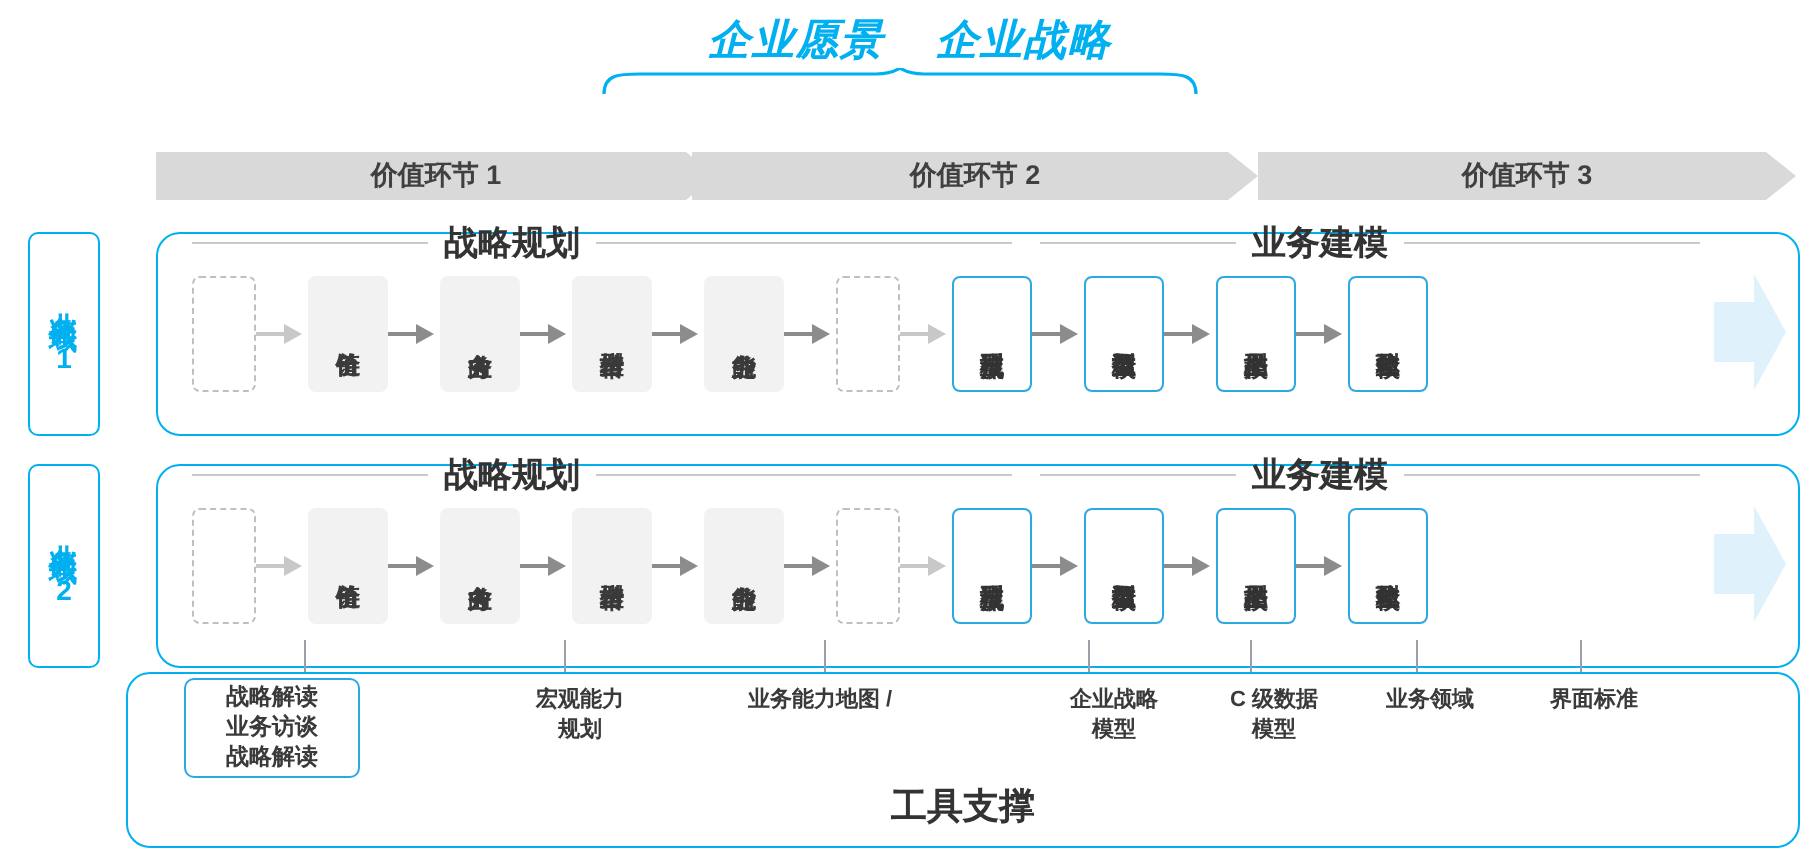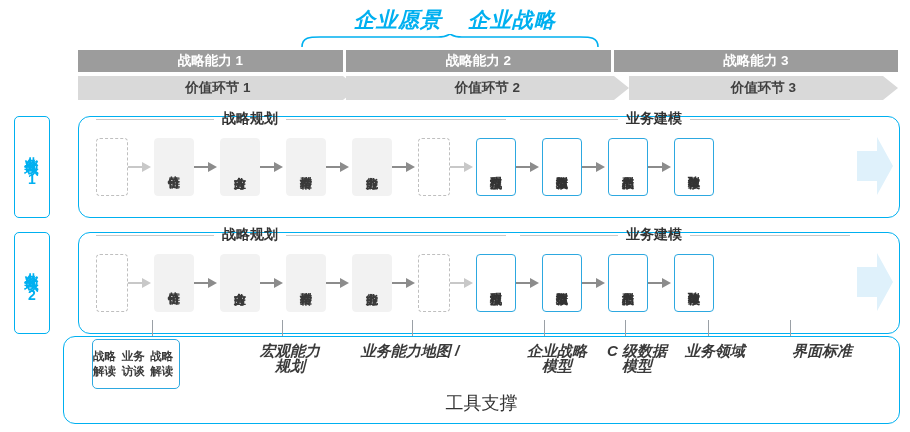--- a/index.html
+++ b/index.html
@@ -67,21 +67,21 @@
   
   .panel-arrow{
     position:absolute;right:6px;top:20px;width:36px;height:58px;
     background:#dff1fb;
     clip-path:polygon(0 14px,20px 14px,20px 0,36px 29px,20px 58px,20px 44px,0 44px);
   }
 
   
   .sect{
     position:absolute;display:flex;align-items:center;gap:8px;
-    font-size:14px;font-weight:bold;color:#333;
+    font-size:17px;font-weight:bold;color:#333;
   }
   .rule{height:1px;background:#c9c9c9;}
 
   
   .chain{position:absolute;display:flex;align-items:center;}
   .node{
     width:38px;height:56px;border-radius:4px;
     display:flex;align-items:center;justify-content:center;
     font-size:12px;line-height:14px;font-weight:bold;color:#3a3a3a;
     writing-mode:vertical-rl;text-orientation:upright;letter-spacing:0px;
@@ -104,53 +104,48 @@
   .arrow.light::before{background:#c8c8c8;}
   .arrow.light::after{border-left-color:#c8c8c8;}
 
   
   .tool-panel{
     position:absolute;left:63px;top:336px;width:835px;height:86px;
     border:1.4px solid #00b0f0;border-radius:12px;background:#ffffff;
   }
   .tool-title{
     position:absolute;left:0;bottom:8px;width:835px;text-align:center;
-    font-size:18px;font-weight:normal;color:#333;
+    font-size:18px;font-weight:bold;color:#333;
   }
   .tool-item{
-    position:absolute;top:6px;text-align:center;font-size:15px;line-height:15px;
-    color:#3a3a3a;font-weight:bold;font-style:italic;
+    position:absolute;top:6px;text-align:center;font-size:11px;line-height:15px;
+    color:#3a3a3a;font-weight:bold;
   }
   .tool-box{
     position:absolute;top:2px;left:28px;width:86px;height:48px;
     border:1.3px solid #2da8e0;border-radius:5px;background:#ffffff;
-    display:flex;flex-direction:row;align-items:center;justify-content:center;
+    display:flex;flex-direction:column;align-items:center;justify-content:center;
     font-size:11.5px;line-height:15px;color:#3a3a3a;font-weight:bold;
   }
   .tick{position:absolute;width:1px;background:#9aa0a6;}
 </style>
 </head>
 <body>
 
 <div class="stage">
 
   <div class="top-titles">
     <span>企业愿景</span>
     <span>企业战略</span>
   </div>
 
   <svg class="brace" viewBox="0 0 300 14" preserveAspectRatio="none">
     <path d="M2 13 C2 3 10 3 20 3 L138 3 C146 3 148 1 150 0 C152 1 154 3 162 3 L280 3 C290 3 298 3 298 13" fill="none" stroke="#00b0f0" stroke-width="1.6"></path>
   </svg>
 
-  <div class="cap-row">
-    <div class="cap-cell cap-1">战略能力 1</div>
-    <div class="cap-cell cap-2">战略能力 2</div>
-    <div class="cap-cell cap-3">战略能力 3</div>
-  </div>
 
   <div class="val-row">
     <div class="val-cell val-1">价值环节 1</div>
     <div class="val-cell val-2">价值环节 2</div>
     <div class="val-cell val-3">价值环节 3</div>
   </div>
 
   <div class="domain-label domain-1">业务领域 1</div>
   <div class="domain-label domain-2">业务领域 2</div>
 
@@ -260,20 +255,20 @@
 
     <div class="tool-item" style="left:518px;width:110px;">
       <div>C 级数据</div>
       <div>模型</div>
     </div>
 
     <div class="tool-item" style="left:596px;width:110px;">
       <div>业务领域</div>
     </div>
 
-    <div class="tool-item" style="left:678px;width:110px;text-align:right;">
+    <div class="tool-item" style="left:678px;width:110px;">
       <div>界面标准</div>
     </div>
 
     <div class="tool-title">工具支撑</div>
   </div>
 
 </div>
 
 </body></html>

